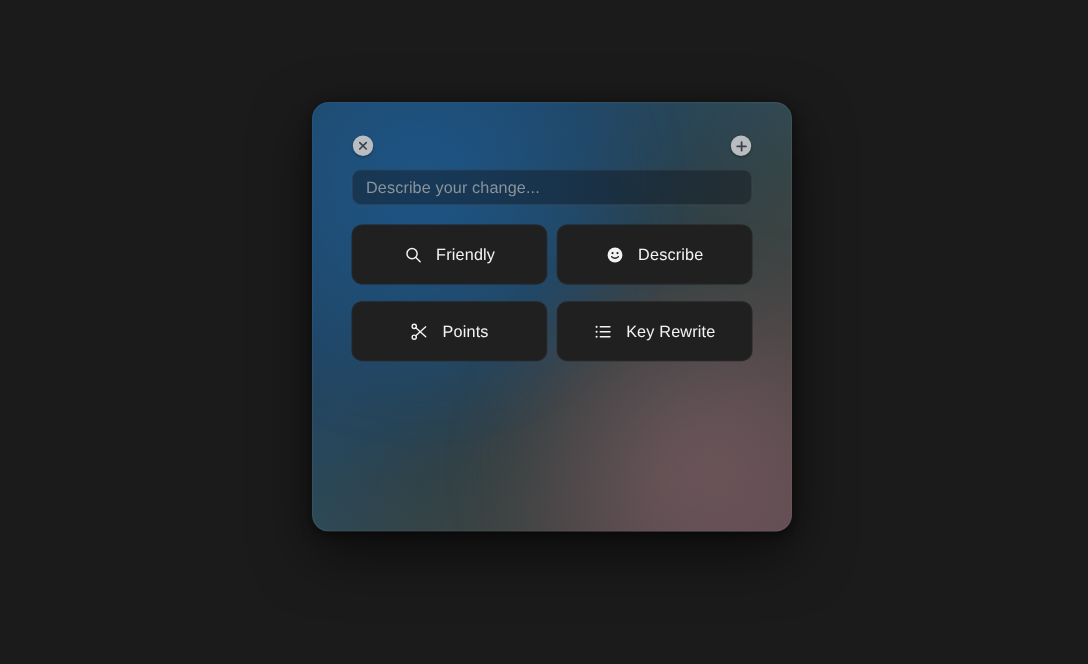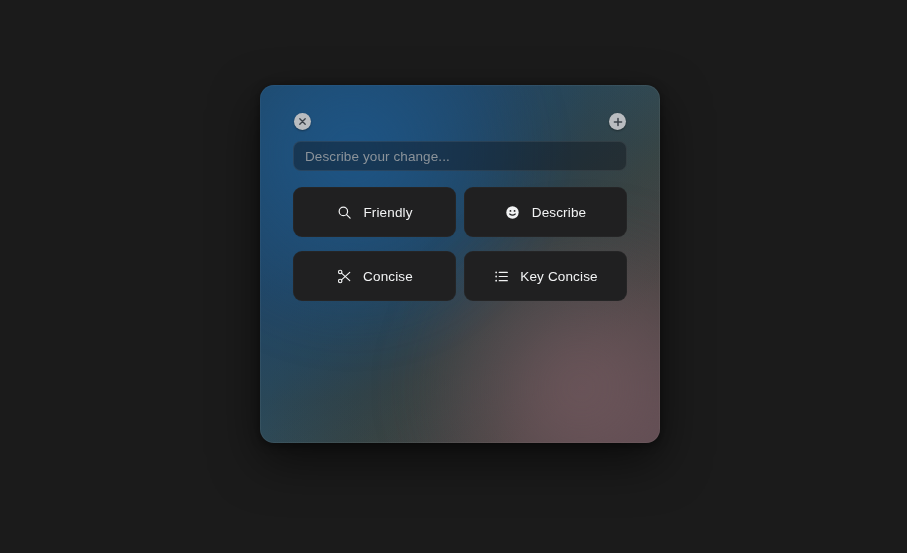--- a/index.html
+++ b/index.html
@@ -206,32 +206,32 @@
 
       <button class="action-btn">
         <span class="btn-icon">
           <svg width="15" height="15" viewBox="0 0 16 16" fill="none" stroke="currentColor" stroke-width="1.25" stroke-linecap="round">
             <circle cx="3.4" cy="3.2" r="1.85"></circle>
             <circle cx="3.4" cy="12.8" r="1.85"></circle>
             <path d="M4.8 4.4 L13.6 12.4"></path>
             <path d="M4.8 11.6 L13.6 3.6"></path>
           </svg>
         </span>
-        <span class="btn-label">Concise</span>
+        <span class="btn-label">Points</span>
       </button>
 
 
       <button class="action-btn">
         <span class="btn-icon">
           <svg width="15" height="15" viewBox="0 0 16 16" fill="none" stroke="currentColor" stroke-width="1.3" stroke-linecap="round">
             <path d="M5.6 3.6 H14.2 M5.6 8 H14.2 M5.6 12.4 H14.2"></path>
             <circle cx="2.3" cy="3.6" r="0.95" fill="currentColor" stroke="none"></circle>
             <circle cx="2.3" cy="8" r="0.95" fill="currentColor" stroke="none"></circle>
             <circle cx="2.3" cy="12.4" r="0.95" fill="currentColor" stroke="none"></circle>
           </svg>
         </span>
-        <span class="btn-label">Key Concise</span>
+        <span class="btn-label">Key Rewrite</span>
       </button>
 
 
     </div>
   </div>
 </div>
 
 </body></html>

